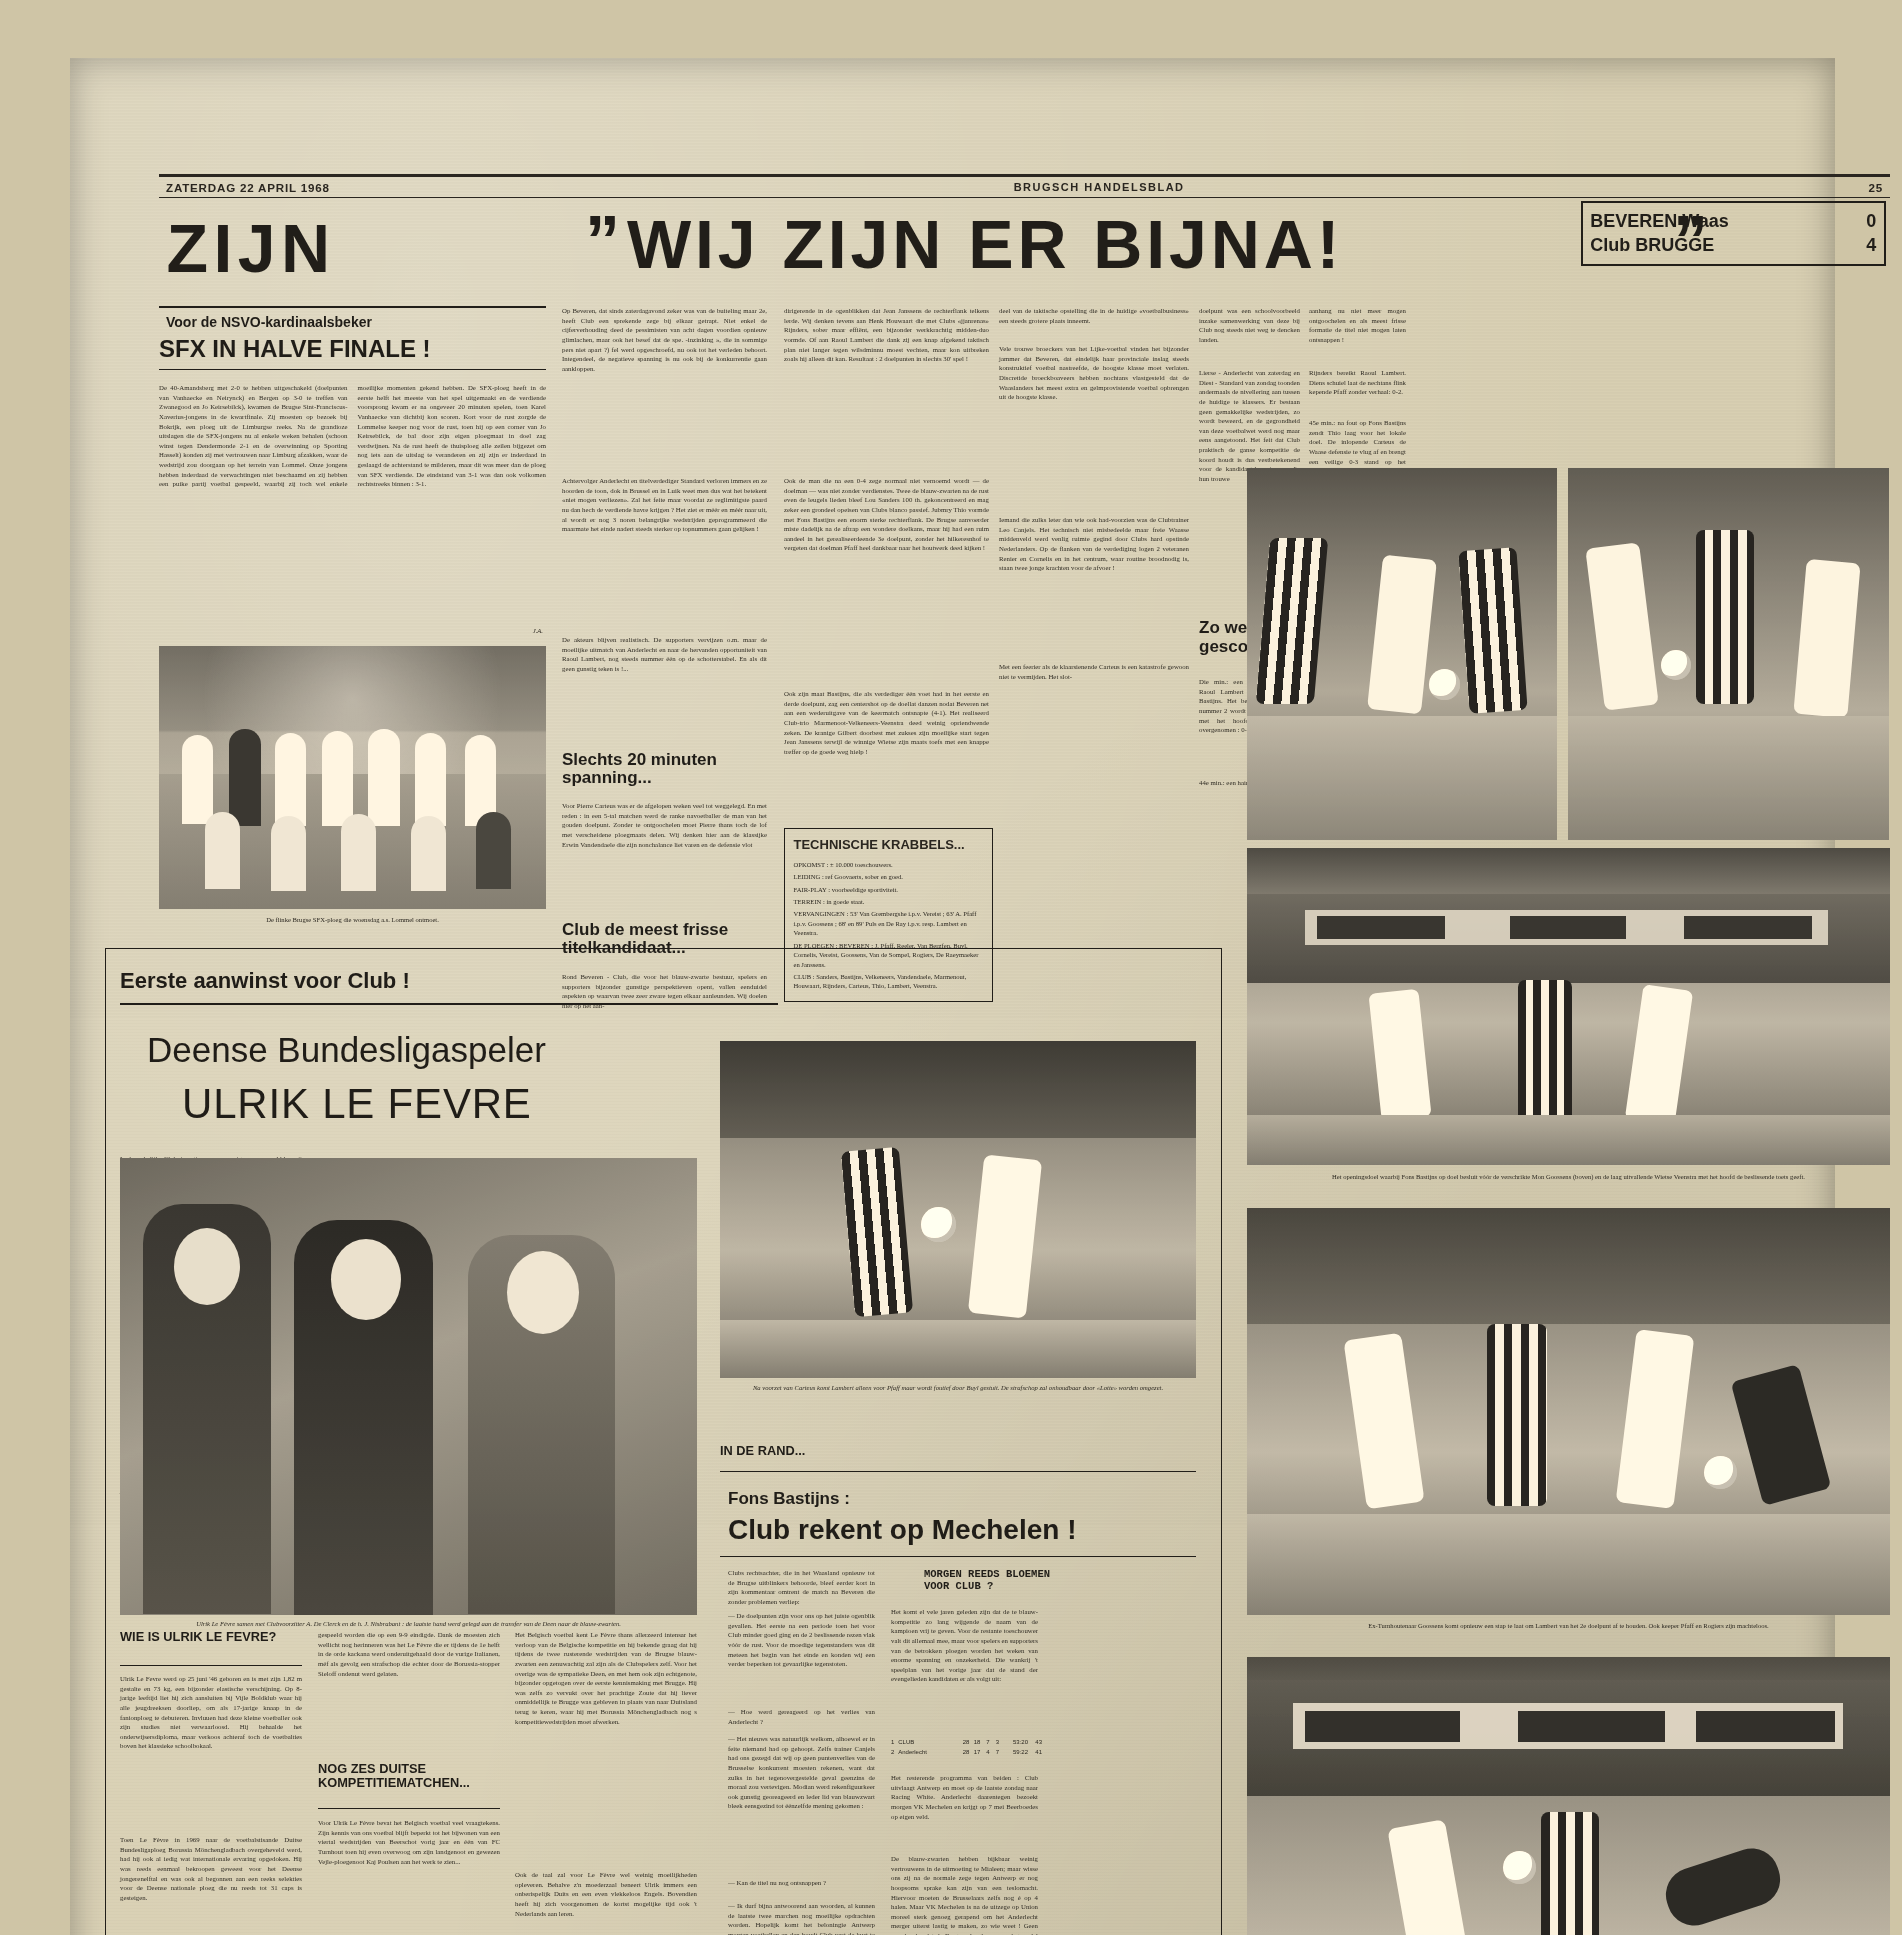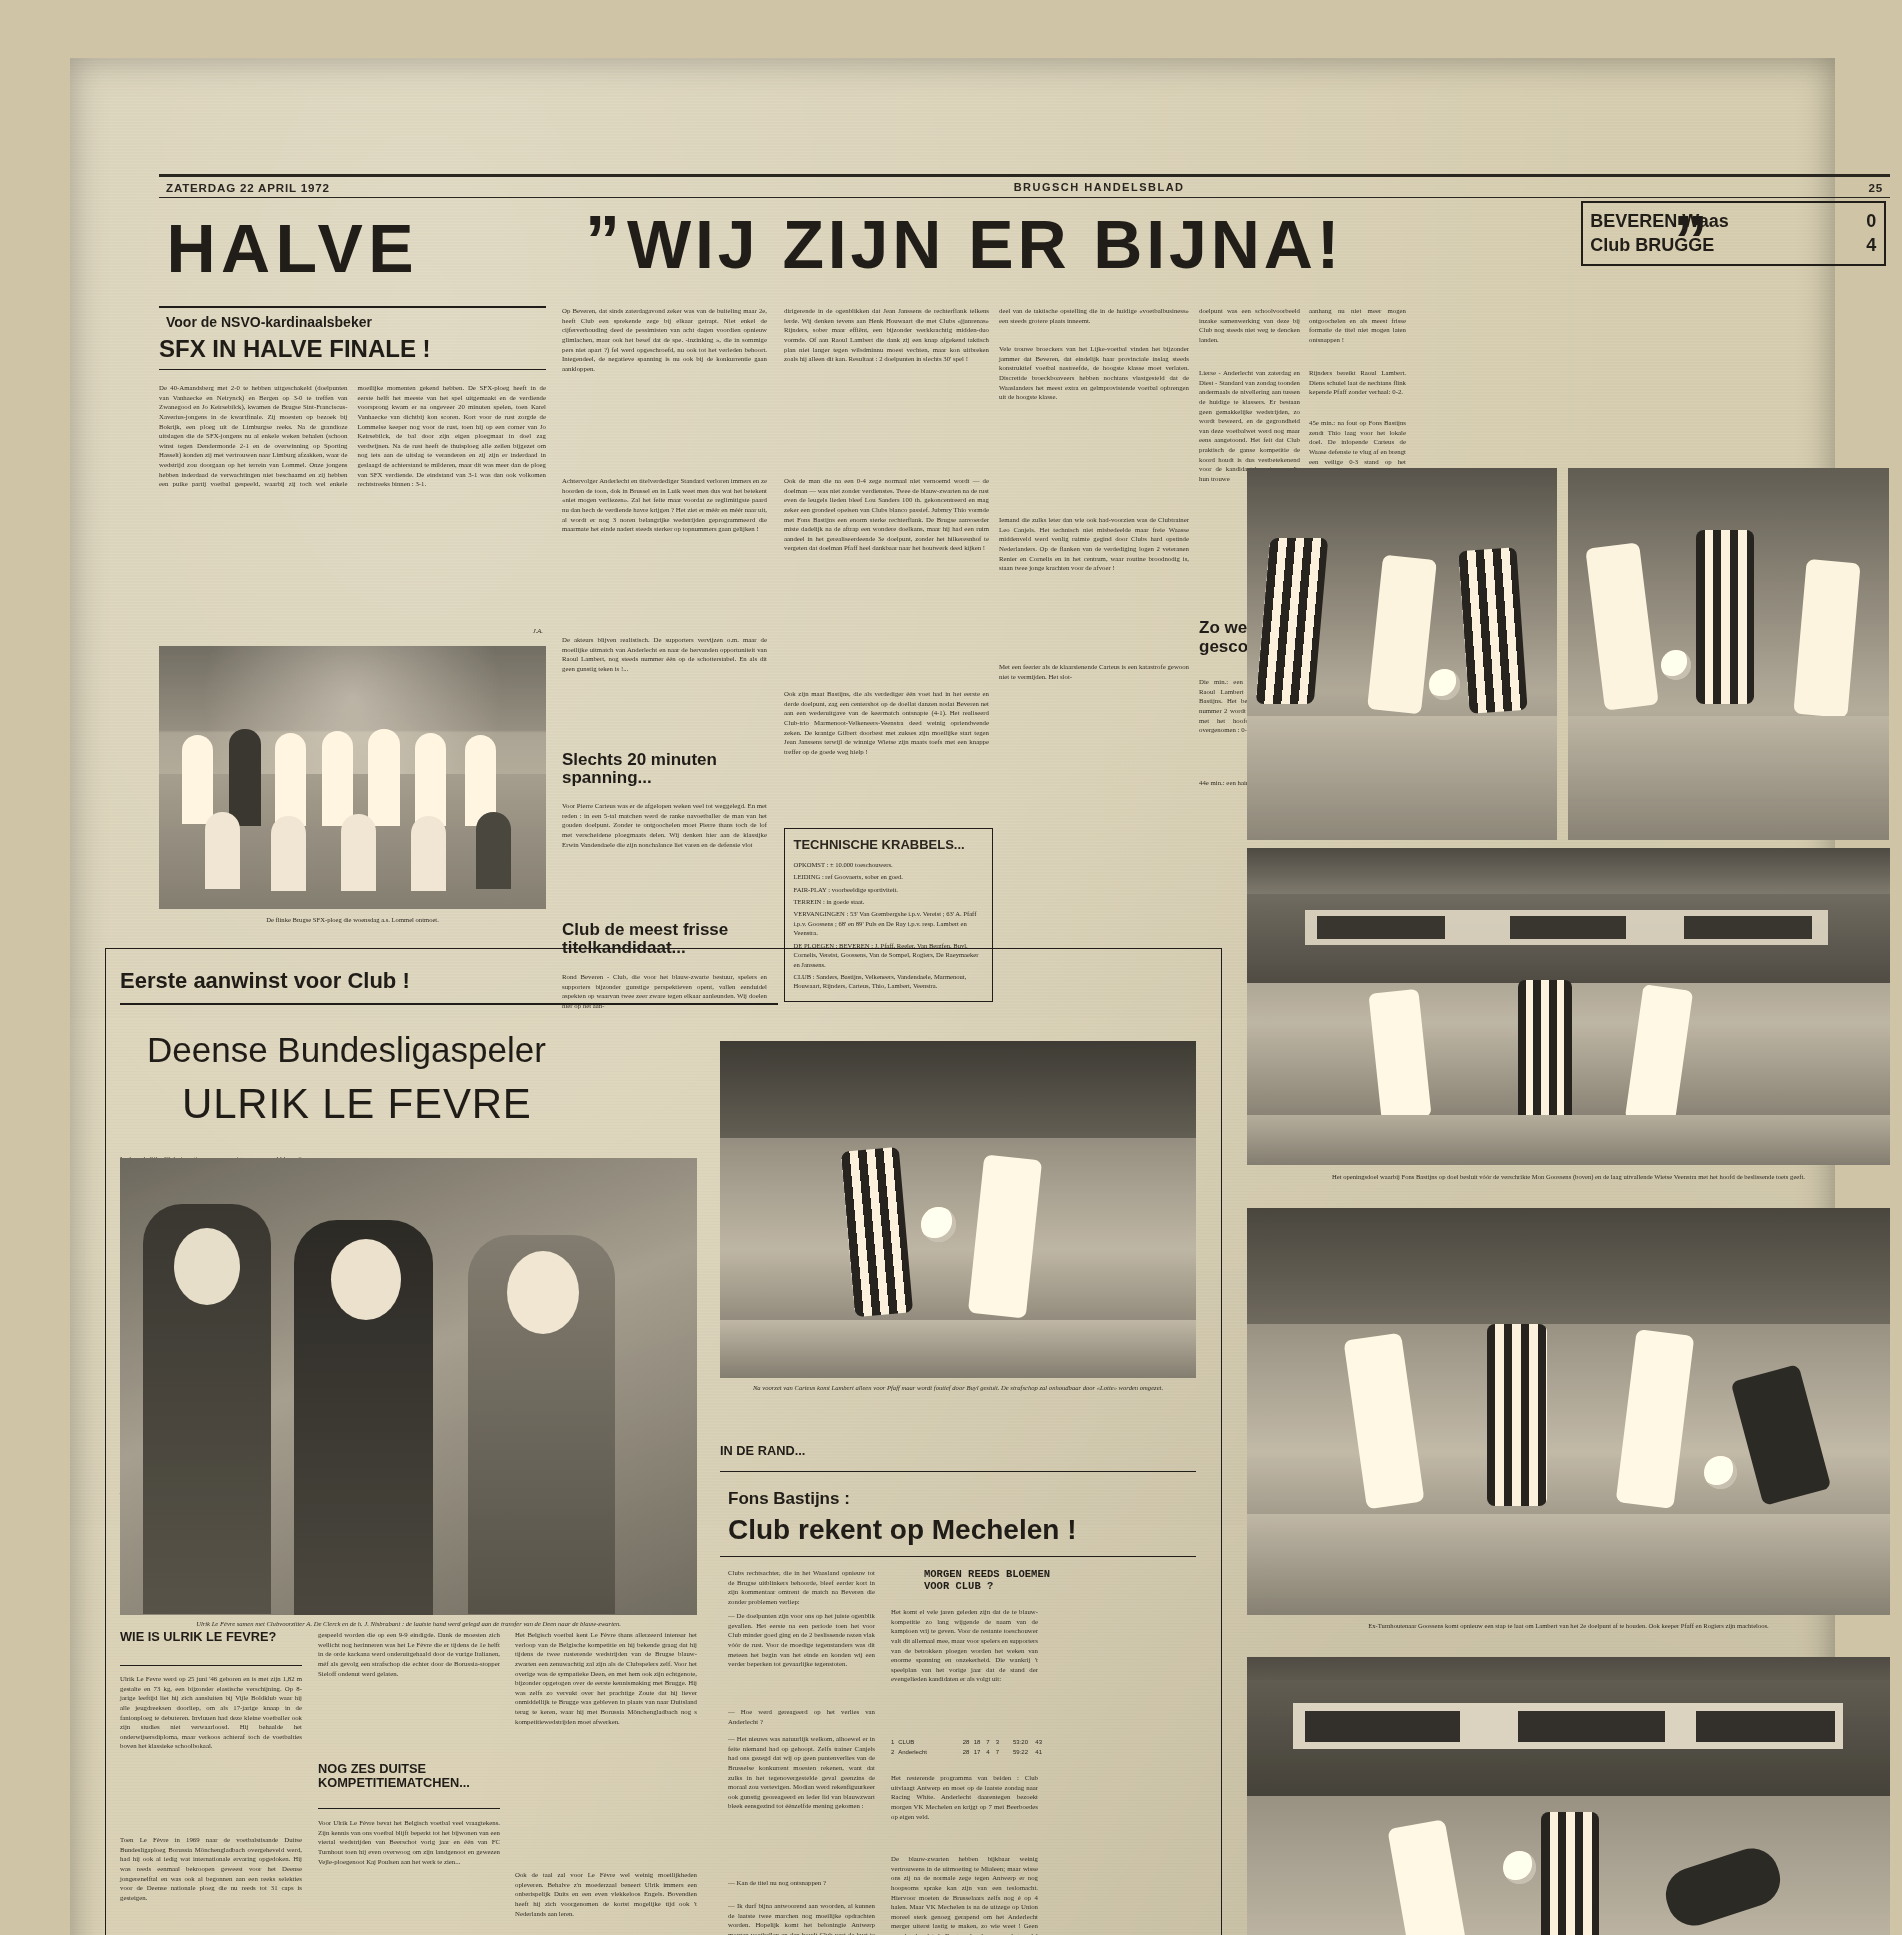--- a/index.html
+++ b/index.html
@@ -106,29 +106,29 @@
 </head>
 <body>
 
 <div class="page">
  <div class="sheet">
   <div class="paper-noise"></div>
 
   <div class="masthead">
     <div class="mh-rule"></div>
     <div class="mh-line">
-      <span>ZATERDAG 22 APRIL 1972</span>
+      <span>ZATERDAG 22 APRIL 1968</span>
       <span class="mh-center">BRUGSCH HANDELSBLAD</span>
       <span>25</span>
     </div>
     <div class="mh-rule2"></div>
   </div>
 
   <div class="bigtitle">
-    <div class="word" id="w-blad">HALVE</div>
+    <div class="word" id="w-blad">ZIJN</div>
     <div class="word" id="w-quote">”</div>
     <div class="word" id="w-wij">WIJ ZIJN ER BIJNA!</div>
     <div class="word" id="w-close">”</div>
     <div class="scorebox">
       <div class="scorerow">
         <span>BEVEREN Waas</span>
         <span>0</span>
       </div>
       <div class="scorerow">
         <span>Club BRUGGE</span>

